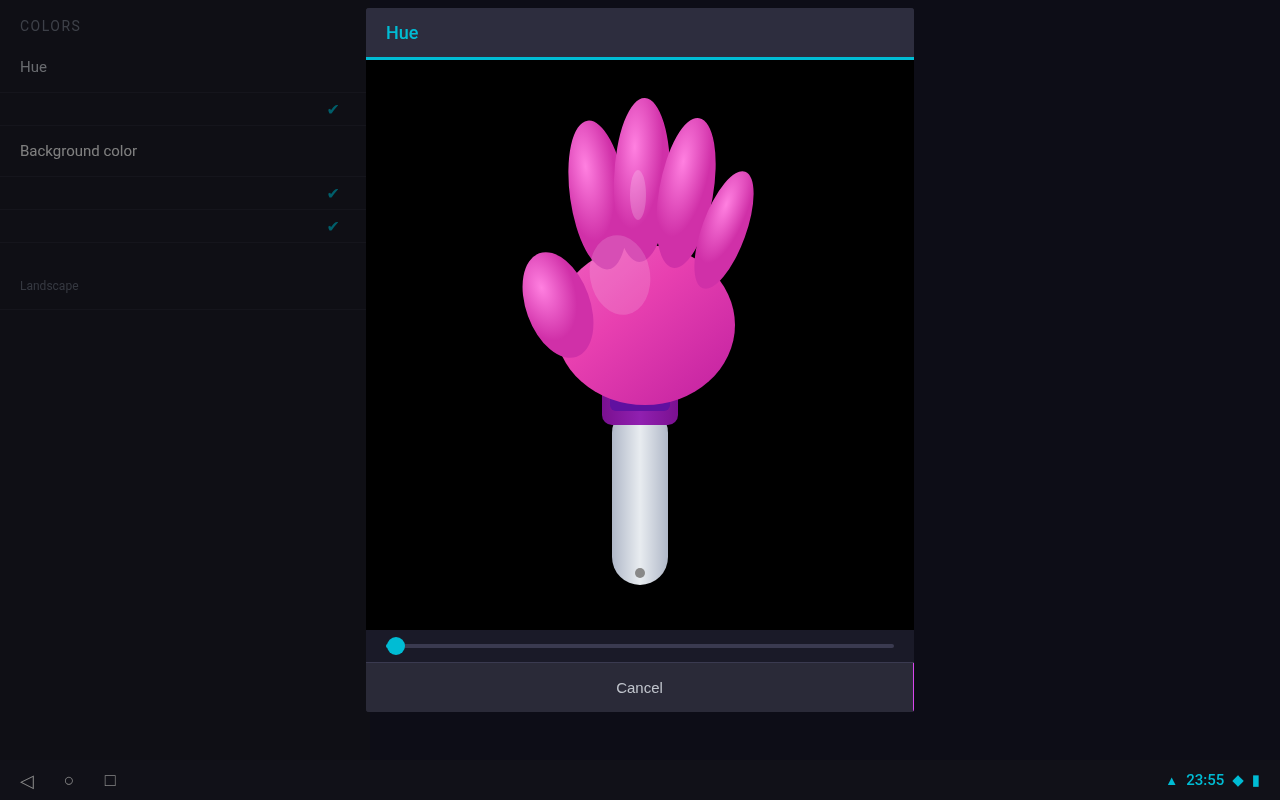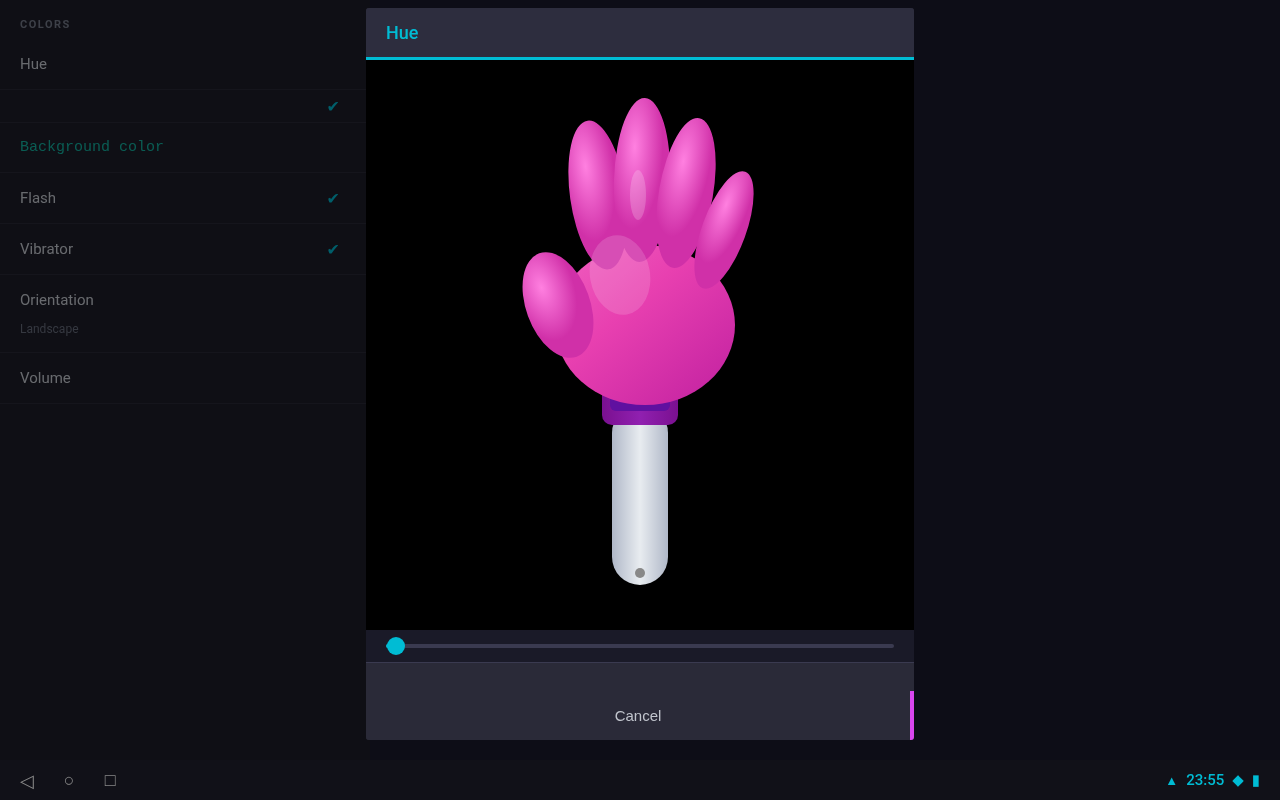--- a/index.html
+++ b/index.html
@@ -16,48 +16,47 @@
     .settings-panel {
       position: absolute;
       left: 0; top: 0;
       width: 370px;
       height: 760px;
       background: #1e1e2a;
     }
 
     .section-header {
       color: #7a8090;
-      font-size: 11px;
-      font-weight: bold;
+      font-size: 14px;
+      font-weight: normal;
       letter-spacing: 1.5px;
       padding: 18px 20px 8px 20px;
       text-transform: uppercase;
     }
 
     .settings-item {
       padding: 16px 20px;
       border-bottom: 1px solid #2a2a38;
       cursor: pointer;
       position: relative;
     }
 
     .settings-item .item-title {
       color: #d0d4dc;
       font-size: 15px;
     }
 
     .settings-item .item-subtitle {
       color: #6a7080;
       font-size: 12px;
-      margin-top: 13px;
+      margin-top: 20px;
     }
 
     .settings-item.disabled .item-title {
-      color: #14b8a6;
-      font-family: Liberation Mono, monospace;
+      color: #ffffff;
     }
 
     .checkmark {
       position: absolute;
       right: 20px;
       top: 50%;
       transform: translateY(-50%);
       color: #00bcd4;
       font-size: 16px;
     }
@@ -165,22 +164,21 @@
       text-align: center;
       cursor: pointer;
       font-size: 15px;
       color: #c0c4cc;
       background: #2a2a38;
       border: none;
       outline: none;
     }
 
     .dialog-btn:first-child {
-      border-right: 4px solid #d946ef;
-      margin-top: 28px;
+      border-right: 1px solid #d946ef;
     }
 
     
     .status-bar {
       position: absolute;
       bottom: 0;
       left: 0;
       width: 1280px;
       height: 40px;
       background: #111118;
@@ -233,37 +231,31 @@
   <div class="settings-item">
     <span class="checkmark right-check">✔</span>
   </div>
 
   <div class="settings-item disabled">
     <div class="item-title">Background color</div>
   </div>
 
 
   <div class="settings-item">
-    <div class="item-title">Flash</div>
     <span class="checkmark right-check">✔</span>
   </div>
 
   <div class="settings-item">
-    <div class="item-title">Vibrator</div>
     <span class="checkmark right-check">✔</span>
   </div>
 
   <div class="settings-item">
-    <div class="item-title">Orientation</div>
     <div class="item-subtitle">Landscape</div>
   </div>
 
-  <div class="settings-item">
-    <div class="item-title">Volume</div>
-  </div>
 
 </div>
 
 <div class="dialog-overlay"></div>
 
 <div class="dialog">
 
   <div class="dialog-title-bar">
     <span class="title">Hue</span>
   </div>

